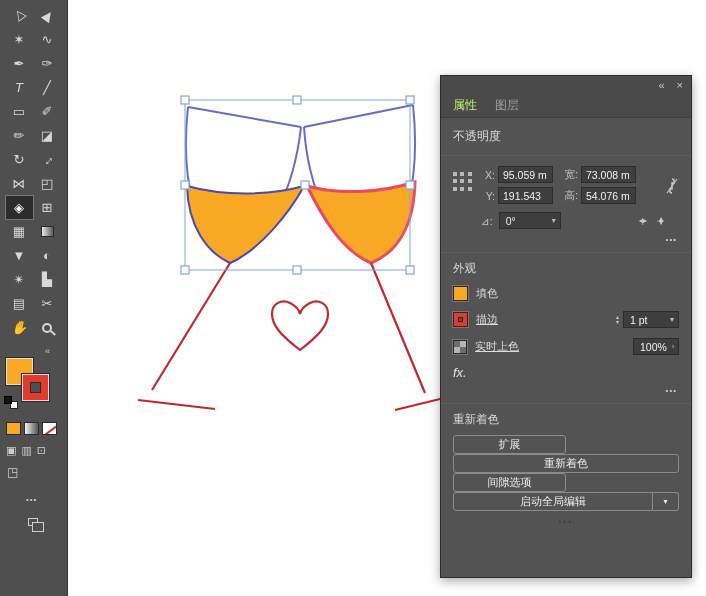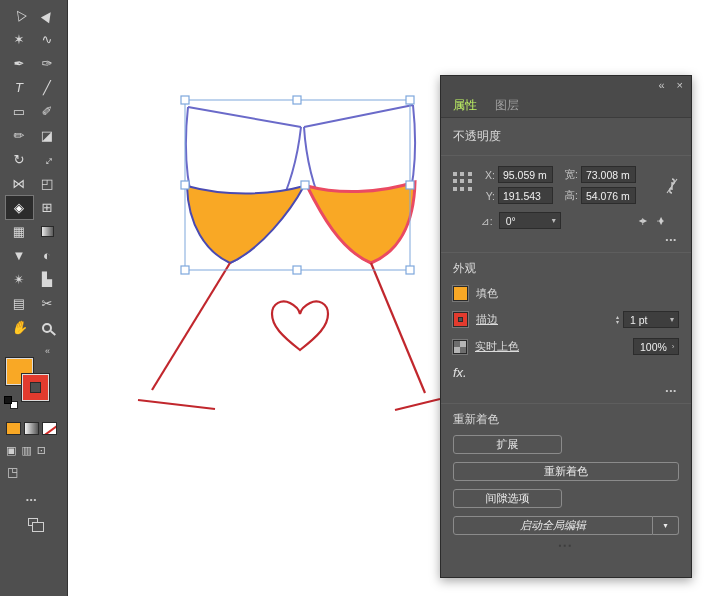--- a/index.html
+++ b/index.html
@@ -101,27 +101,27 @@
   .a-label { font-size:11px; color:#dcdcdc; }
   .a-label.link { text-decoration:underline; cursor:pointer; }
   .a-right { margin-left:auto; display:flex; align-items:center; gap:4px; }
   .stepper { display:flex; flex-direction:column; font-size:6px; color:#c9c9c9;
     line-height:5px; cursor:pointer; }
   .opacity-ic { width:14px; height:14px; border:1px solid #2a2a2a; box-shadow:0 0 0 1px #777;
     background:conic-gradient(#b5b5b5 25%, #6d6d6d 0 50%, #b5b5b5 0 75%, #6d6d6d 0); cursor:pointer; }
   .fx-row { display:flex; margin:8px 0 0; }
   .fx { font-size:13px; font-style:italic; color:#e2e2e2; cursor:pointer; }
 
-  .qa { display:grid; grid-template-columns:1fr 1fr; gap:8px; margin-top:8px; }
+  .qa { display:grid; grid-template-columns:1fr 1fr; margin-top:8px; }
   .btn { height:19px; background:#535353; border:1px solid #8b8b8b; border-radius:3px;
     color:#ececec; font-size:11px; display:flex; align-items:center; justify-content:center;
     cursor:pointer; font-family:inherit; }
   .btn.wide { grid-column:1 / 3; }
   .btn-split { grid-column:1 / 3; display:flex; }
-  .btn-split .main { flex:1; border-radius:3px 0 0 3px;font-style:italic; }
+  .btn-split .main { flex:1; border-radius:3px 0 0 3px; }
   .btn-split .chevbtn { width:26px; border-left:none; border-radius:0 3px 3px 0; font-size:8px; }
   .grip { text-align:center; color:#3d3d3d; font-size:8px; letter-spacing:2px; margin-top:6px; }
 </style>
 </head>
 <body>
 
 <div class="stage">
 
   <div class="toolbar">
     <div class="tools">

